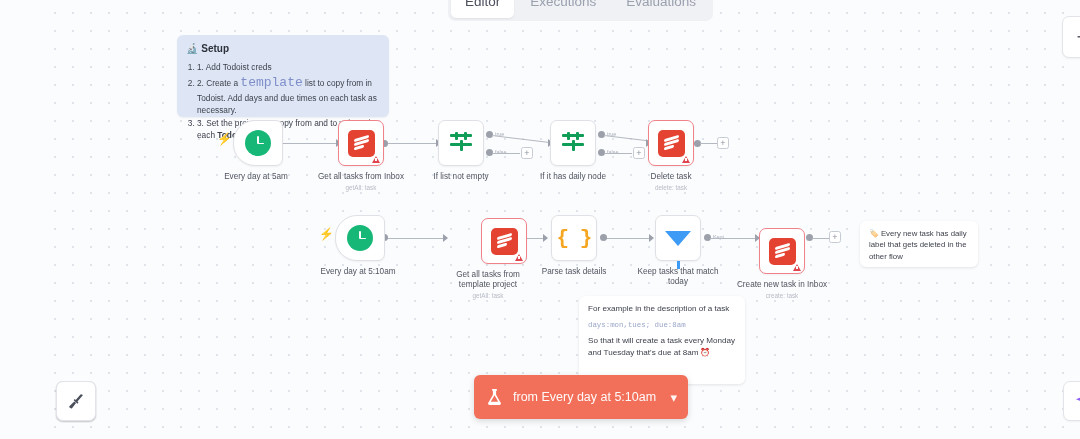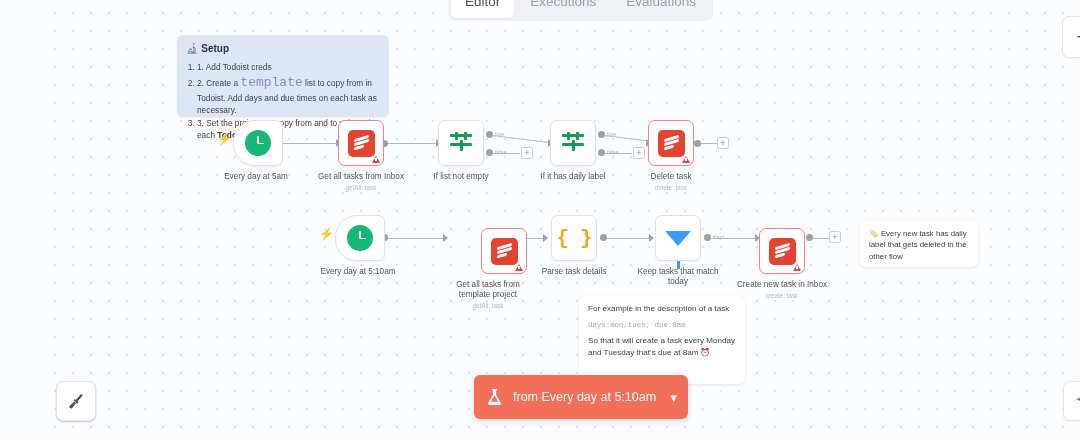--- a/index.html
+++ b/index.html
@@ -266,21 +266,21 @@
   <div class="node" style="left:510px;top:120px;">
     <div class="node-box">
       <div class="ic-if">
         <span class="v1"></span>
           <span class="v2"></span>
           <span class="b1"></span>
           <span class="v3"></span>
           <span class="b2"></span>
       </div>
     </div>
-    <div class="node-label">If it has daily label</div>
+    <div class="node-label">If it has daily node</div>
   </div>
 
   <div class="node" style="left:608px;top:120px;">
     <div class="node-box err">
       <div class="ic-todoist">
           <i>
             <span></span>
             <span></span>
             <span></span>
           </i>
@@ -313,21 +313,21 @@
   <div class="plus-btn" style="left:789px;top:231px;">+</div>
 
   <div class="node" style="left:295px;top:215px;">
     <span class="bolt">⚡</span>
     <div class="node-box trigger">
       <div class="ic-clock"></div>
     </div>
     <div class="node-label" style="left:23px;">Every day at 5:10am</div>
   </div>
 
-  <div class="node" style="left:409px;top:228px;padding-left:32px;">
+  <div class="node" style="left:409px;top:218px;padding-left:32px;">
     <div class="node-box err">
       <div class="ic-todoist">
           <i>
             <span></span>
             <span></span>
             <span></span>
           </i>
         </div>
       <div class="warn-tri"></div>
     </div>

